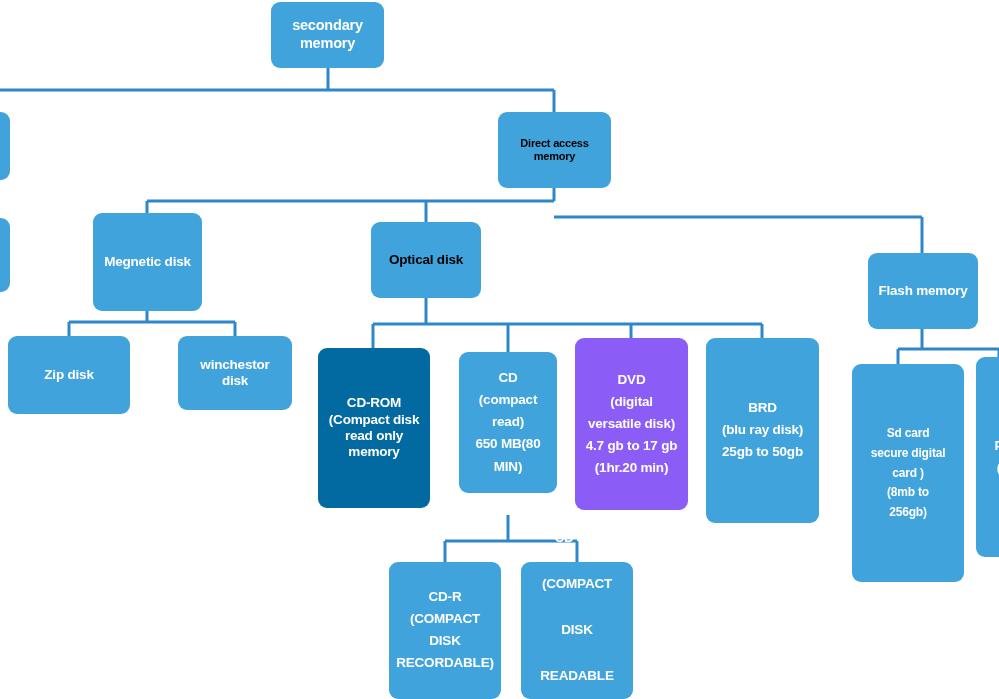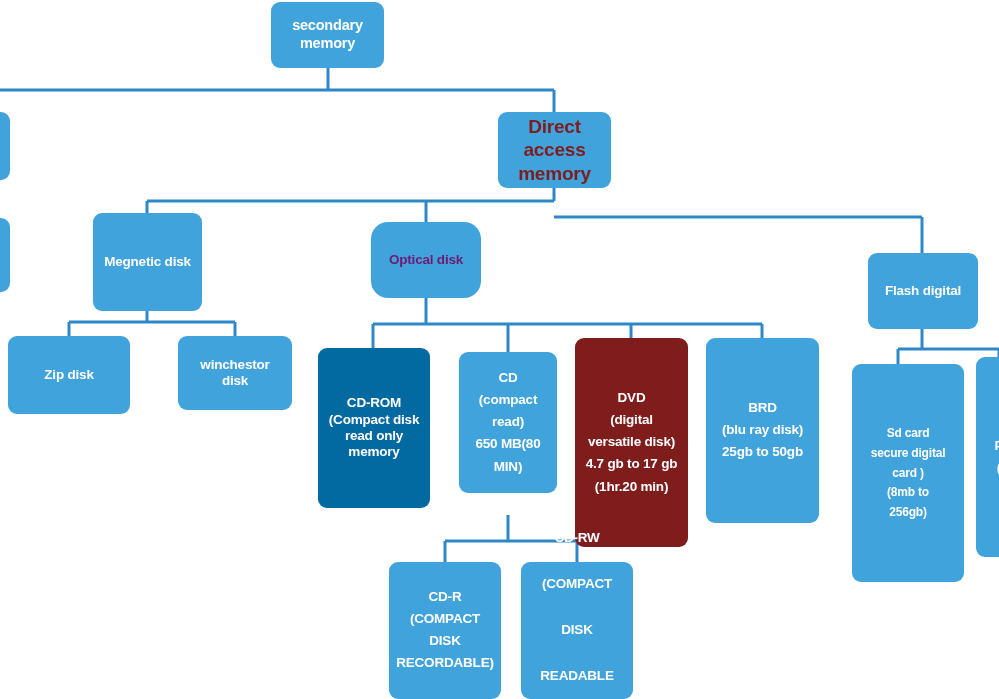--- a/index.html
+++ b/index.html
@@ -80,35 +80,35 @@
       <path d="M-10,90 L-10,112" stroke="#2E87C9" stroke-width="3" fill="none" stroke-linecap="butt"></path>
       <path d="M-6,201 L-6,218" stroke="#2E87C9" stroke-width="3" fill="none" stroke-linecap="butt"></path>
     </svg>
 <div class="node" style="left: 271px; top: 2px; width: 113px; height: 66px; font-size: 14.5px; background: rgb(65, 163, 220); color: rgb(255, 255, 255);">
       <span class="ln">secondary</span>
       <span class="ln">memory</span>
     </div>
     <div class="node" style="left: -14px; top: 112px; width: 24px; height: 68px; font-size: 14.5px; background: rgb(65, 163, 220); color: rgb(255, 255, 255);">
       <span class="ln"></span>
     </div>
-    <div class="node" style="left: 498px; top: 112px; width: 113px; height: 76px; font-size: 19px; background: rgb(65, 163, 220); color: #7f1d1d;">
+    <div class="node" style="left: 498px; top: 112px; width: 113px; height: 76px; font-size: 11px; background: rgb(65, 163, 220); color: #000000;">
       <span class="ln">Direct access</span>
       <span class="ln">memory</span>
     </div>
     <div class="node" style="left: -22px; top: 218px; width: 32px; height: 74px; font-size: 13.5px; background: rgb(65, 163, 220); color: rgb(255, 255, 255);">
       <span class="ln">e</span>
     </div>
     <div class="node" style="left: 93px; top: 213px; width: 109px; height: 98px; font-size: 13.5px; background: rgb(65, 163, 220); color: rgb(255, 255, 255);">
       <span class="ln">Megnetic disk</span>
     </div>
-    <div class="node" style="left: 371px; top: 222px; width: 110px; height: 76px; font-size: 13.5px; background: rgb(65, 163, 220); color: #701a75; border-radius: 17px;">
+    <div class="node" style="left: 371px; top: 222px; width: 110px; height: 76px; font-size: 13.5px; background: rgb(65, 163, 220); color: #000000;">
       <span class="ln">Optical disk</span>
     </div>
     <div class="node" style="left: 868px; top: 253px; width: 110px; height: 76px; font-size: 13.5px; background: rgb(65, 163, 220); color: rgb(255, 255, 255);">
-      <span class="ln">Flash digital</span>
+      <span class="ln">Flash memory</span>
     </div>
     <div class="node" style="left: 8px; top: 336px; width: 122px; height: 78px; font-size: 13.5px; background: rgb(65, 163, 220); color: rgb(255, 255, 255);">
       <span class="ln">Zip disk</span>
     </div>
     <div class="node" style="left: 178px; top: 336px; width: 114px; height: 74px; font-size: 13.5px; background: rgb(65, 163, 220); color: rgb(255, 255, 255);">
       <span class="ln">winchestor</span>
       <span class="ln">disk</span>
     </div>
     <div class="node" style="left: 318px; top: 348px; width: 112px; height: 160px; font-size: 13.5px; background: #0369a1; color: rgb(255, 255, 255);">
       <span class="ln">CD-ROM</span>
@@ -116,21 +116,21 @@
       <span class="ln">read only</span>
       <span class="ln">memory</span>
     </div>
     <div class="node pad-lines" style="left: 459px; top: 352px; width: 98px; height: 141px; font-size: 13.5px; background: rgb(65, 163, 220); color: rgb(255, 255, 255);">
       <span class="ln">CD</span>
       <span class="ln">(compact</span>
       <span class="ln">read)</span>
       <span class="ln">650 MB(80</span>
       <span class="ln">MIN)</span>
     </div>
-    <div class="node pad-lines" style="left: 575px; top: 338px; width: 113px; height: 209px; font-size: 13.5px; background: #7f1d1d; color: rgb(255, 255, 255); align-items: flex-end;">
+    <div class="node pad-lines" style="left: 575px; top: 338px; width: 113px; height: 172px; font-size: 13.5px; background: #8b5cf6; color: rgb(255, 255, 255); align-items: flex-end;">
       <span class="ln">DVD</span>
       <span class="ln">(digital</span>
       <span class="ln">versatile disk)</span>
       <span class="ln">4.7 gb to 17 gb</span>
       <span class="ln">(1hr.20 min)</span>
     </div>
     <div class="node pad-lines" style="left: 706px; top: 338px; width: 113px; height: 185px; font-size: 13.5px; background: rgb(65, 163, 220); color: rgb(255, 255, 255);">
       <span class="ln">BRD</span>
       <span class="ln">(blu ray disk)</span>
       <span class="ln">25gb to 50gb</span>

